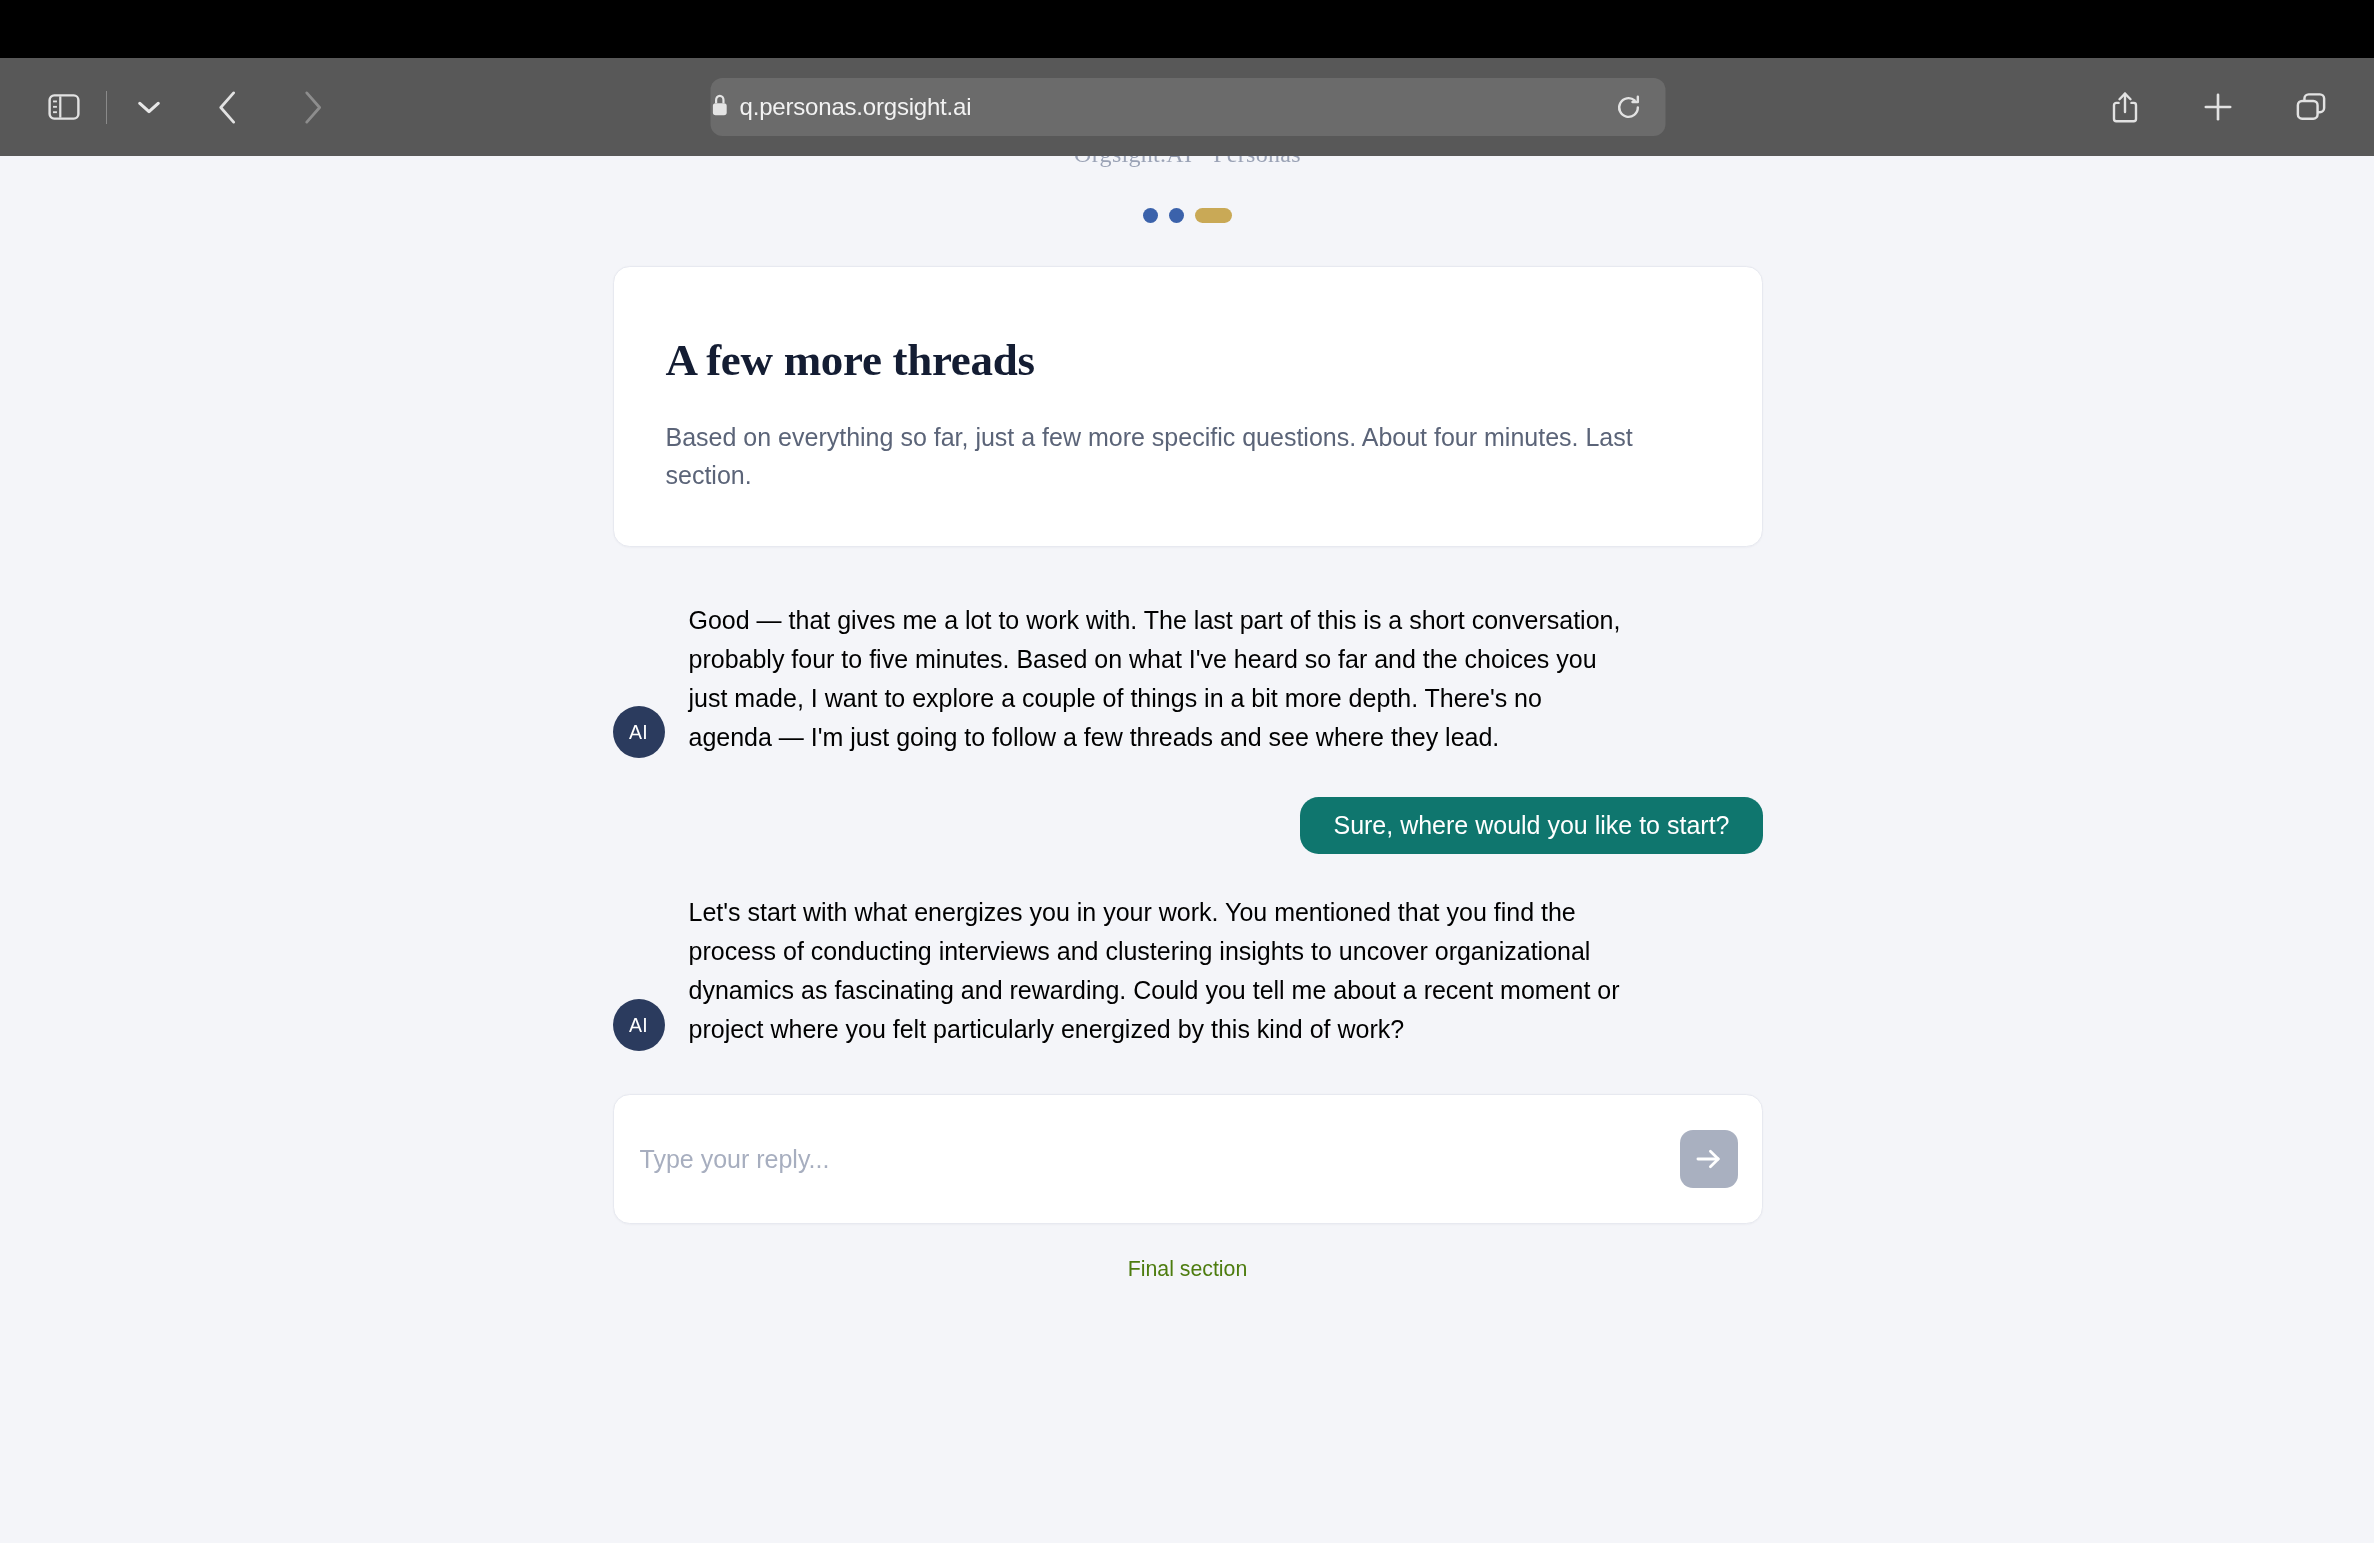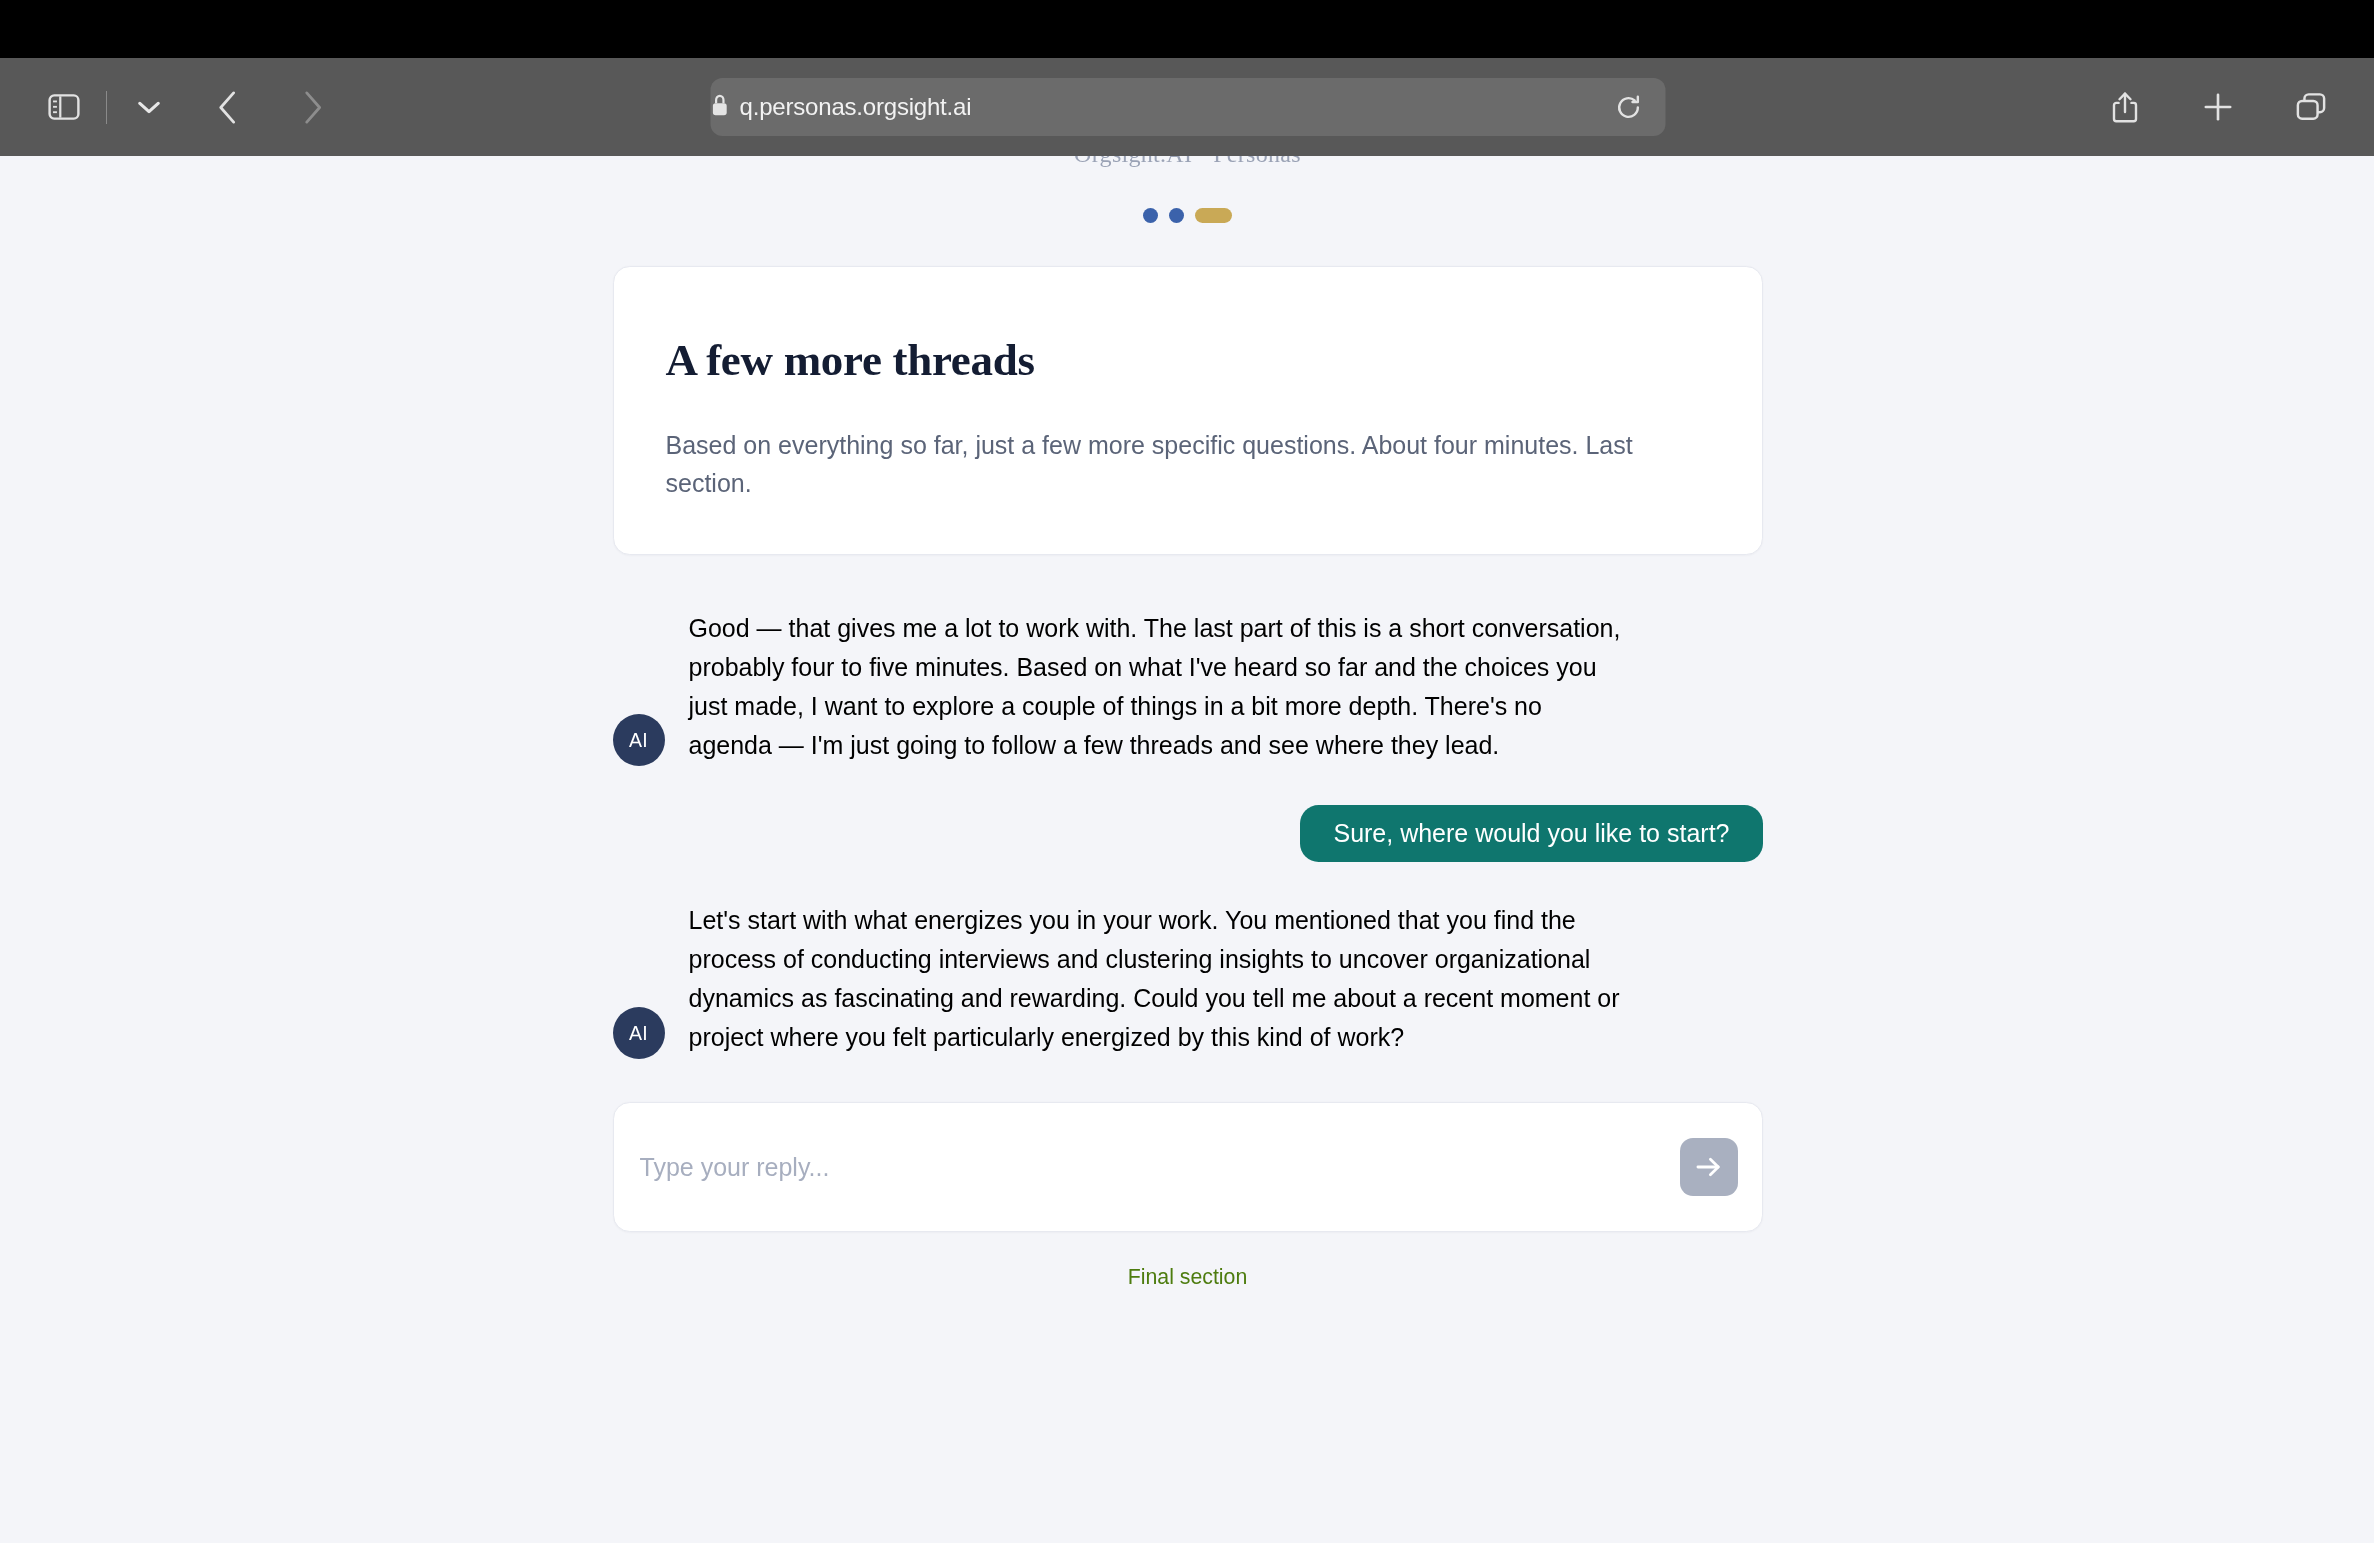--- a/index.html
+++ b/index.html
@@ -180,21 +180,21 @@
 
   .section-title {
     font-family: "Liberation Serif", serif;
     font-size: 45px;
     color: #141d33;
     margin-top: 18.6px;
     letter-spacing: -0.3px;
   }
 
   .section-desc {
-    margin-top: 40px;
+    margin-top: 32px;
     font-size: 25px;
     line-height: 1.52;
     color: #5b6478;
     max-width: 1048px;
   }
 
   
   .chat {
     margin-top: 54px;
   }

